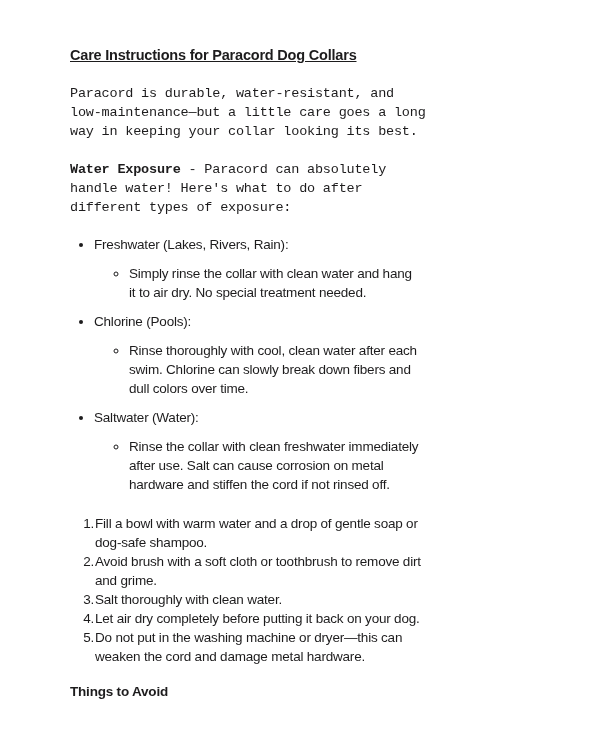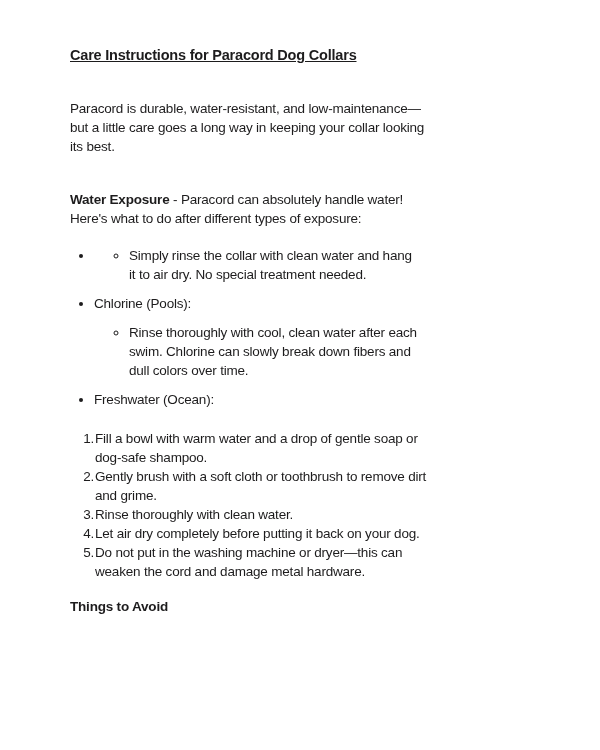--- a/index.html
+++ b/index.html
@@ -22,21 +22,22 @@
       box-sizing: border-box;
       width: 499px;
     }
     .doc-title {
       font-weight: 700;
       font-size: 14.5px;
       text-decoration: underline;
       margin: 0 0 19px 0;
     }
     p.para {
-      margin: 34px 0 18px 0;
+      margin: 19px 0 18px 0;
+      font-family: Liberation Mono, monospace;
     }
     .lead-in {
       font-weight: 700;
     }
     .section-heading {
       font-weight: 700;
       margin: 16px 0 14px 0;
     }
     ul.level1 {
       margin: 0;
@@ -76,40 +77,44 @@
 <div class="doc">
 
   <h1 class="doc-title">Care Instructions for Paracord Dog Collars</h1>
 
   <p class="para">Paracord is durable, water-resistant, and low-maintenance—but a little care goes a long way in keeping your collar looking its best.</p>
 
   <p class="para"><span class="lead-in">Water Exposure</span><span> - Paracord can absolutely handle water! Here's what to do after different types of exposure:</span></p>
 
   <ul class="level1">
     <li>
+      <span>Freshwater (Lakes, Rivers, Rain):</span>
       <ul class="level2">
         <li>Simply rinse the collar with clean water and hang it to air dry. No special treatment needed.</li>
       </ul>
     </li>
     <li>
       <span>Chlorine (Pools):</span>
       <ul class="level2">
         <li>Rinse thoroughly with cool, clean water after each swim. Chlorine can slowly break down fibers and dull colors over time.</li>
       </ul>
     </li>
     <li>
-      <span>Freshwater (Ocean):</span>
+      <span>Saltwater (Water):</span>
+      <ul class="level2">
+        <li>Rinse the collar with clean freshwater immediately after use. Salt can cause corrosion on metal hardware and stiffen the cord if not rinsed off.</li>
+      </ul>
     </li>
   </ul>
 
 
   <ol class="steps">
     <li>Fill a bowl with warm water and a drop of gentle soap or dog-safe shampoo.</li>
-    <li>Gently brush with a soft cloth or toothbrush to remove dirt and grime.</li>
-    <li>Rinse thoroughly with clean water.</li>
+    <li>Avoid brush with a soft cloth or toothbrush to remove dirt and grime.</li>
+    <li>Salt thoroughly with clean water.</li>
     <li>Let air dry completely before putting it back on your dog.</li>
     <li>Do not put in the washing machine or dryer—this can weaken the cord and damage metal hardware.</li>
   </ol>
 
   <div class="section-heading">Things to Avoid</div>
 
 
 </div>
 
 </body></html>

